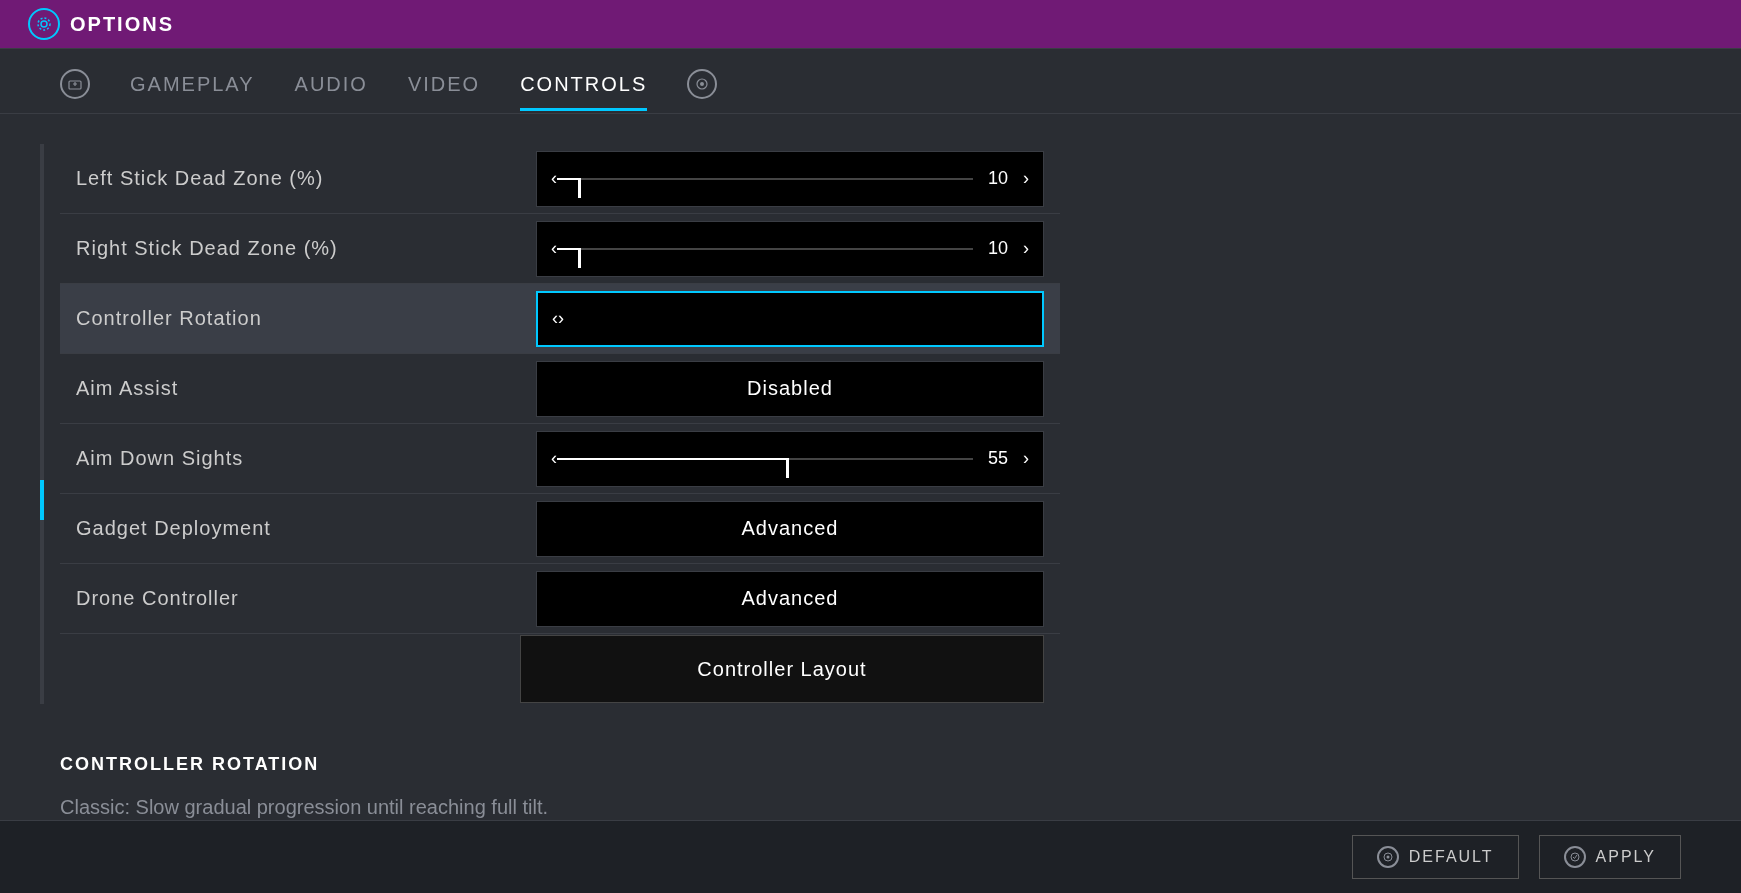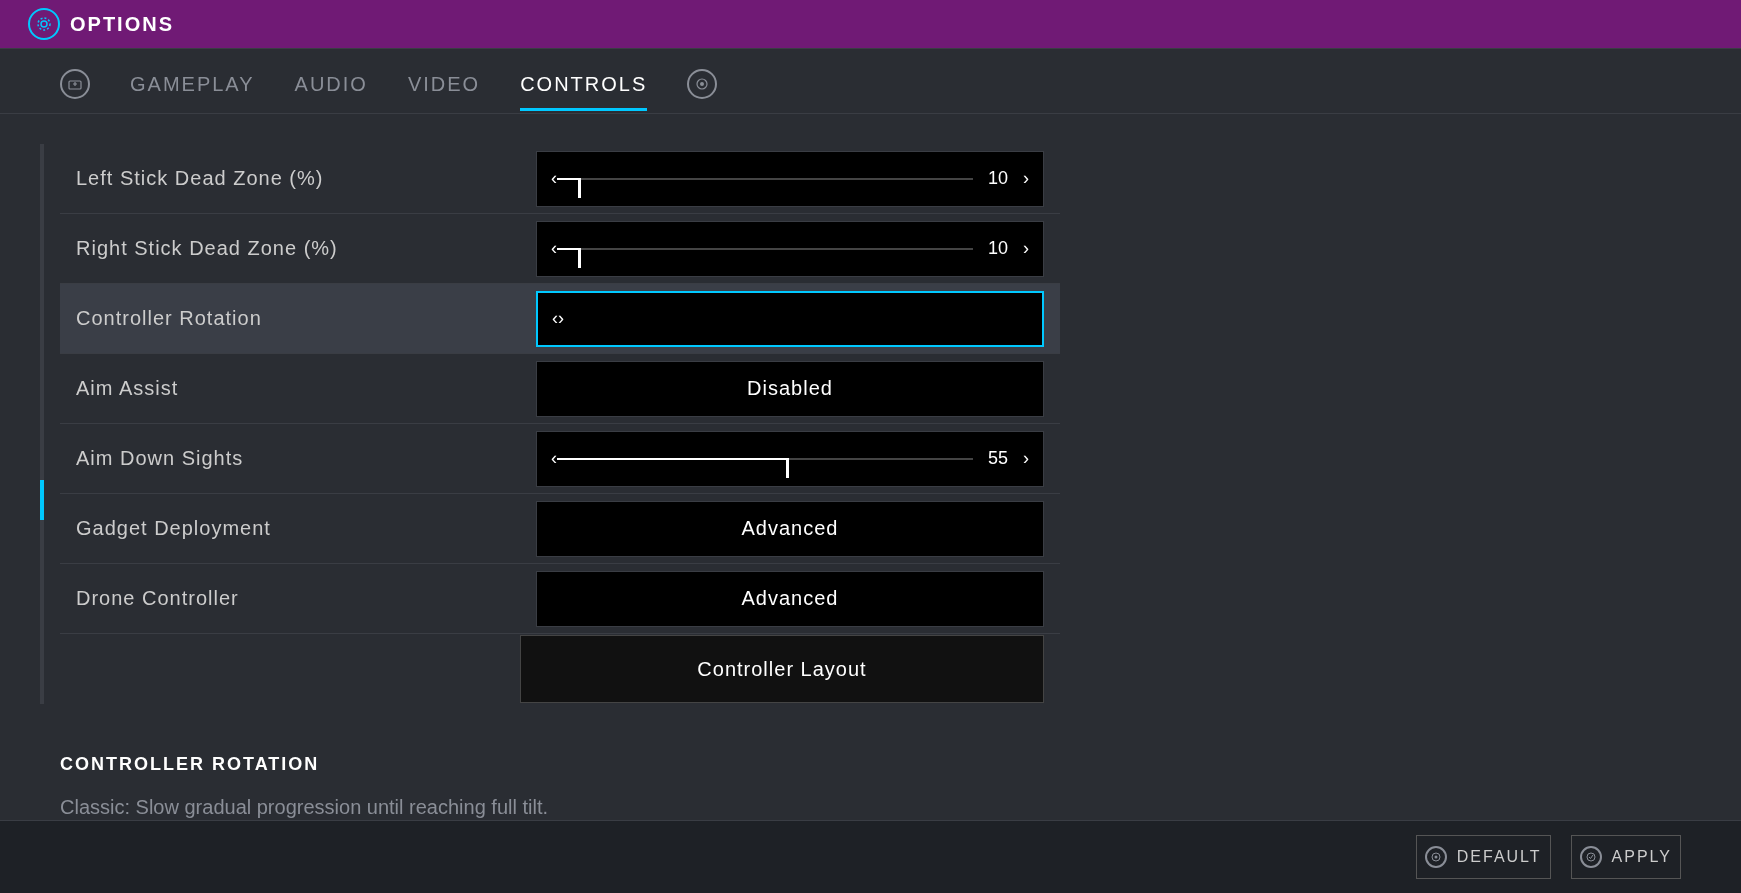--- a/index.html
+++ b/index.html
@@ -258,21 +258,21 @@
       gap: 20px;
     }
 
     .bottom-btn {
       display: flex;
       align-items: center;
       gap: 10px;
       background-color: transparent;
       border: 1px solid #555;
       color: #cccccc;
-      padding: 10px 8px;
+      padding: 10px 24px;
       font-size: 16px;
       letter-spacing: 2px;
       cursor: pointer;
       text-transform: uppercase;
     }
 
     .bottom-btn .btn-icon {
       width: 22px;
       height: 22px;
       border: 2px solid #8a8e97;

